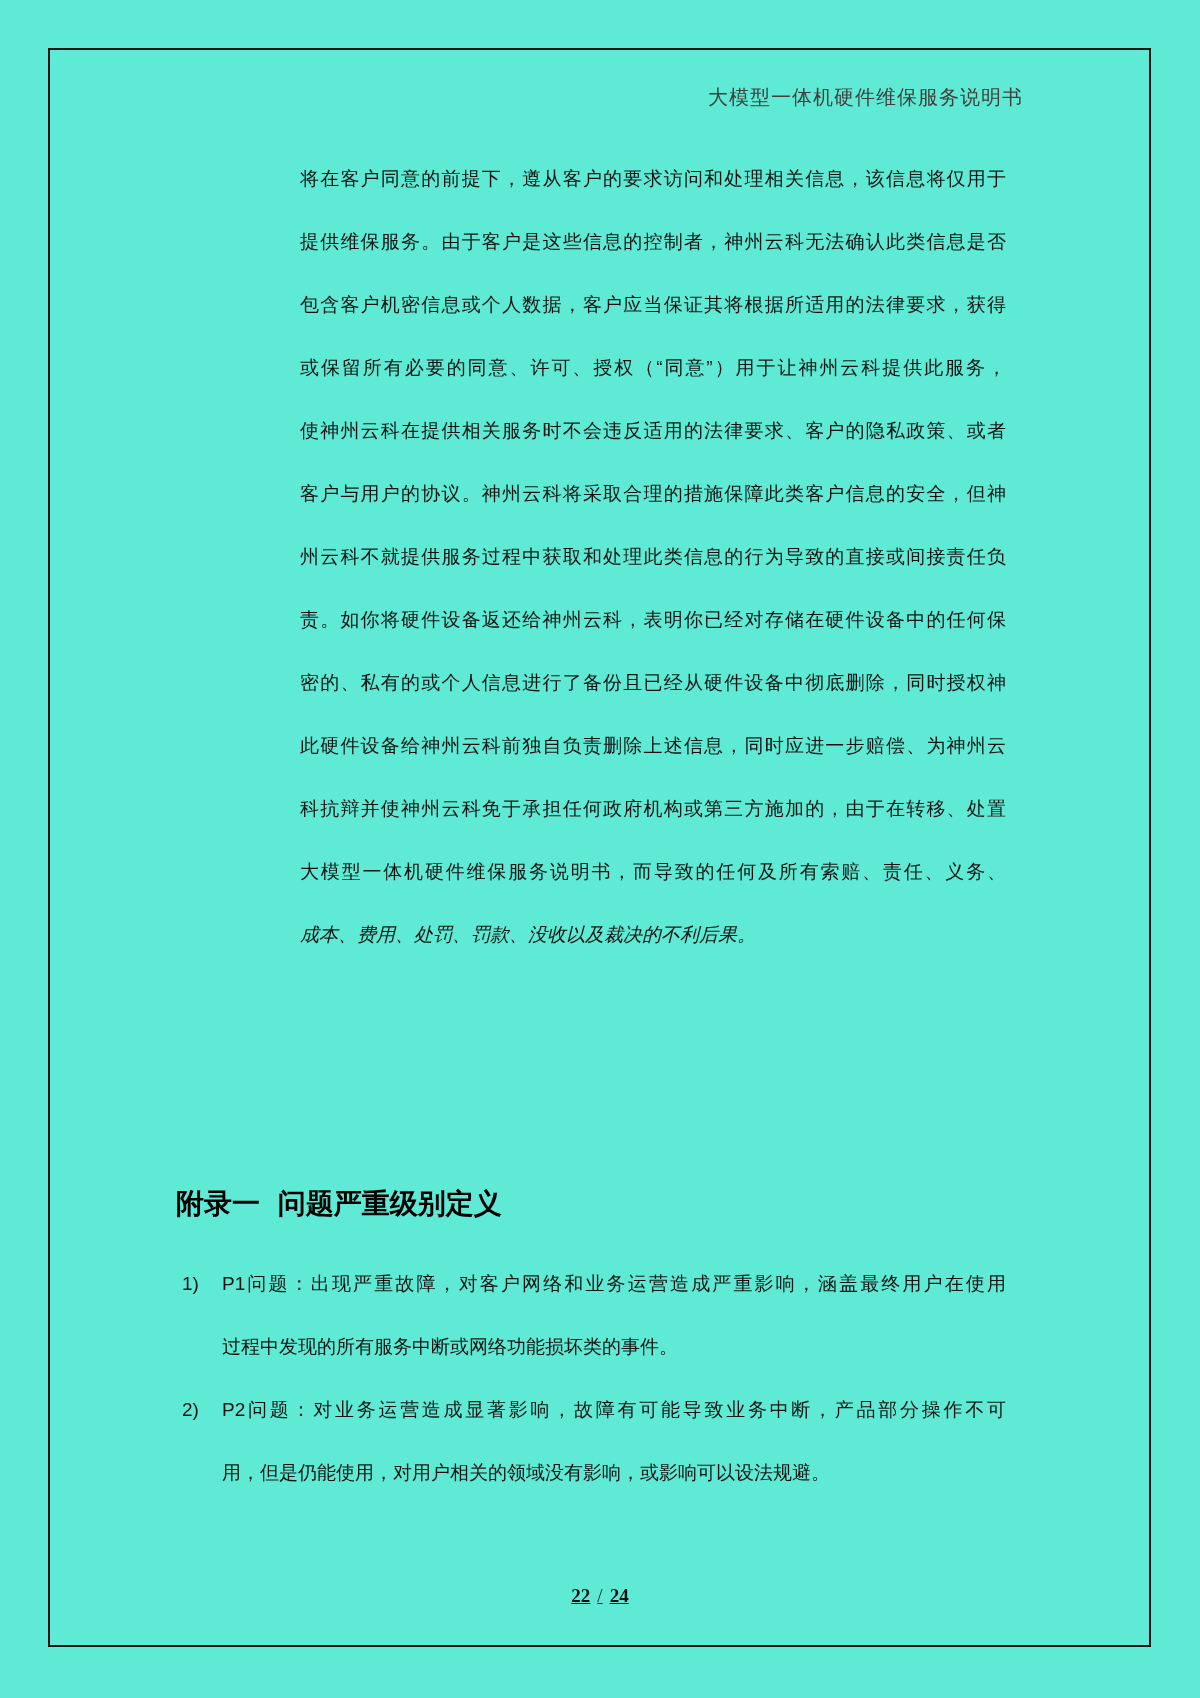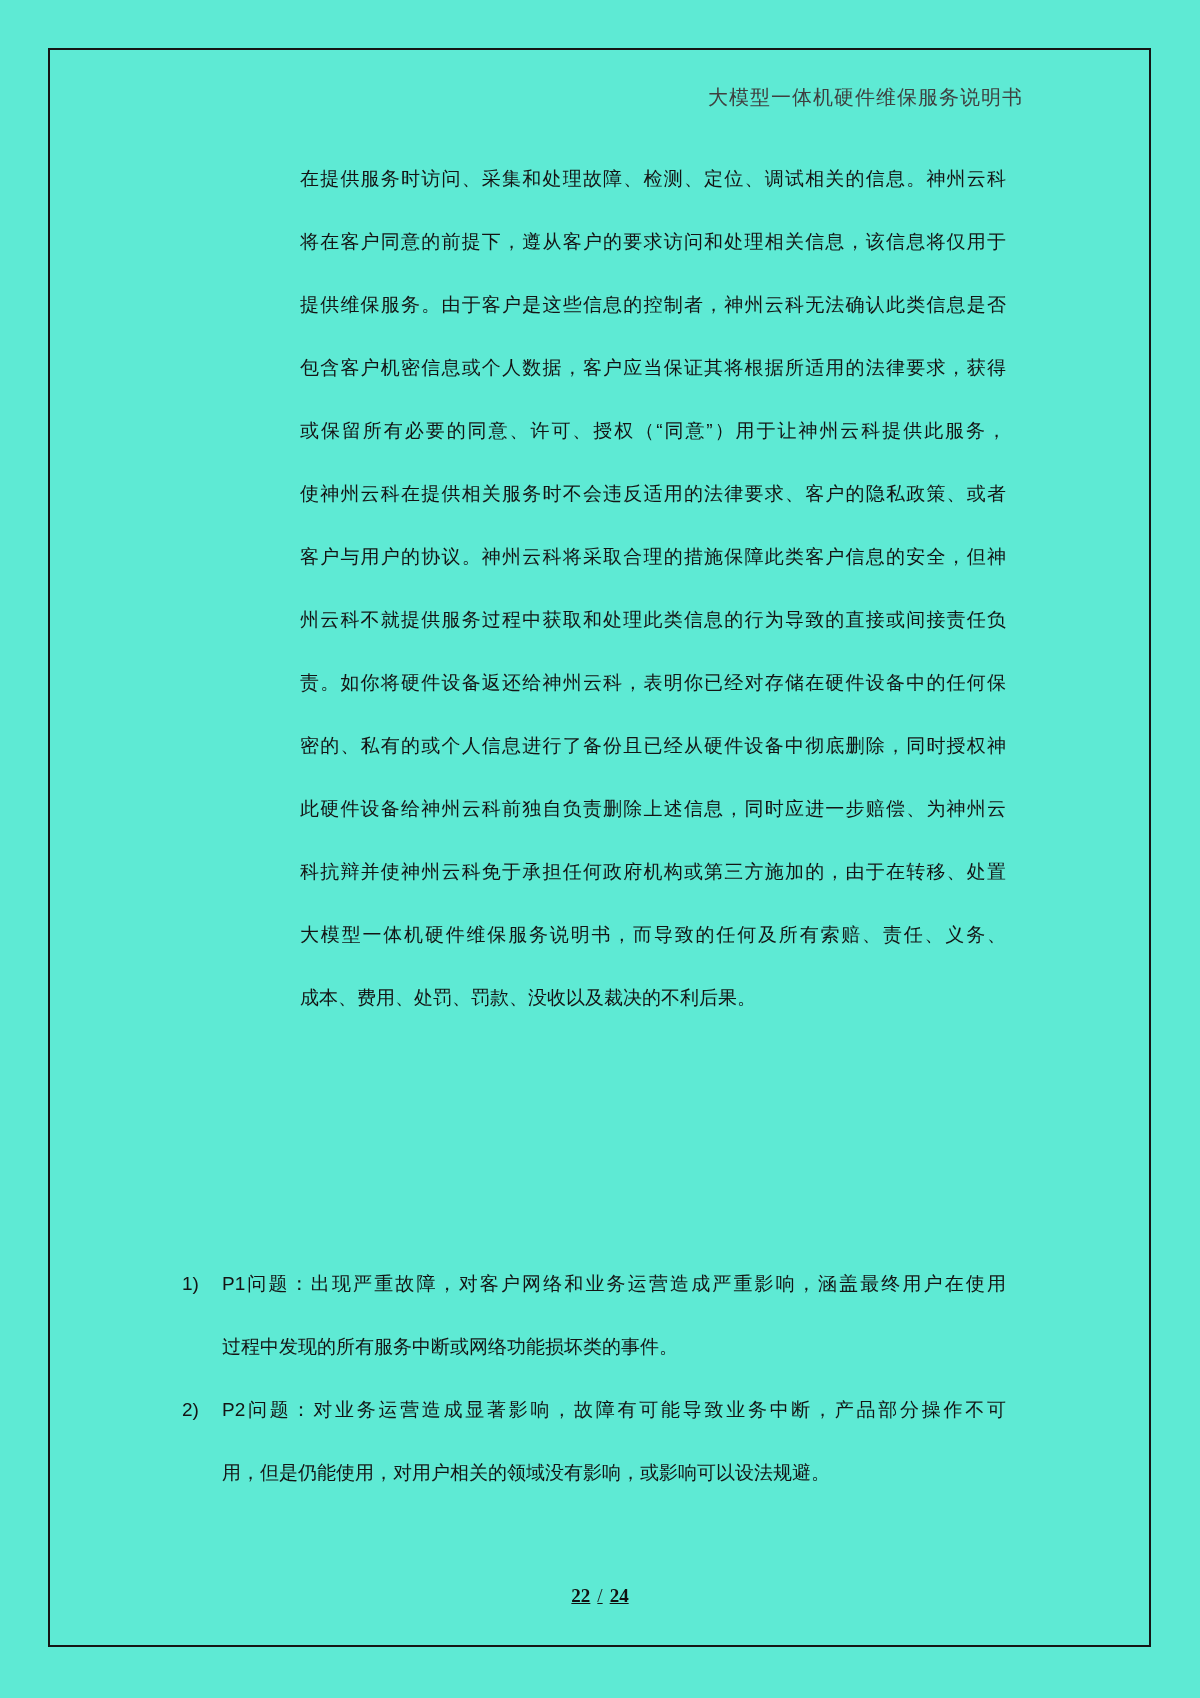--- a/index.html
+++ b/index.html
@@ -47,20 +47,21 @@
     height: 63px;
     line-height: 63px;
     overflow: hidden;
     text-align: justify;
     text-align-last: justify;
     white-space: nowrap;
   }
   .para-line.last {
     text-align: center;
     text-align-last: left;
+    font-style: italic;
   }
   .appendix-heading {
     position: absolute;
     left: 176px;
     top: 1186px;
     margin: 0;
     font-size: 28px;
     line-height: 36px;
     font-weight: bold;
     color: #000000;
@@ -116,36 +117,36 @@
 <body>
 
 <div class="page">
   <div class="page-border"></div>
 
   <div class="header">
     <span>大模型一体机硬件维保服务说明书</span>
   </div>
 
   <div class="paragraph">
-    <div class="para-line">在提供服务时访问、采集和处理故障、检测、定位、调试相关的信息。神州云科</div>
     <div class="para-line">将在客户同意的前提下，遵从客户的要求访问和处理相关信息，该信息将仅用于</div>
     <div class="para-line">提供维保服务。由于客户是这些信息的控制者，神州云科无法确认此类信息是否</div>
     <div class="para-line">包含客户机密信息或个人数据，客户应当保证其将根据所适用的法律要求，获得</div>
     <div class="para-line">或保留所有必要的同意、许可、授权（“同意”）用于让神州云科提供此服务，</div>
     <div class="para-line">使神州云科在提供相关服务时不会违反适用的法律要求、客户的隐私政策、或者</div>
     <div class="para-line">客户与用户的协议。神州云科将采取合理的措施保障此类客户信息的安全，但神</div>
     <div class="para-line">州云科不就提供服务过程中获取和处理此类信息的行为导致的直接或间接责任负</div>
     <div class="para-line">责。如你将硬件设备返还给神州云科，表明你已经对存储在硬件设备中的任何保</div>
     <div class="para-line">密的、私有的或个人信息进行了备份且已经从硬件设备中彻底删除，同时授权神</div>
     <div class="para-line">此硬件设备给神州云科前独自负责删除上述信息，同时应进一步赔偿、为神州云</div>
     <div class="para-line">科抗辩并使神州云科免于承担任何政府机构或第三方施加的，由于在转移、处置</div>
     <div class="para-line">大模型一体机硬件维保服务说明书，而导致的任何及所有索赔、责任、义务、</div>
     <div class="para-line last">成本、费用、处罚、罚款、没收以及裁决的不利后果。</div>
   </div>
 
+  <h1 class="appendix-heading">附录一 问题严重级别定义</h1>
 
   <div class="list-item item-1">
     <span class="num">1)</span>
     <div class="item-lines">
       <div class="item-line">P1问题：出现严重故障，对客户网络和业务运营造成严重影响，涵盖最终用户在使用</div>
       <div class="item-line last">过程中发现的所有服务中断或网络功能损坏类的事件。</div>
     </div>
   </div>
 
   <div class="list-item item-2">

